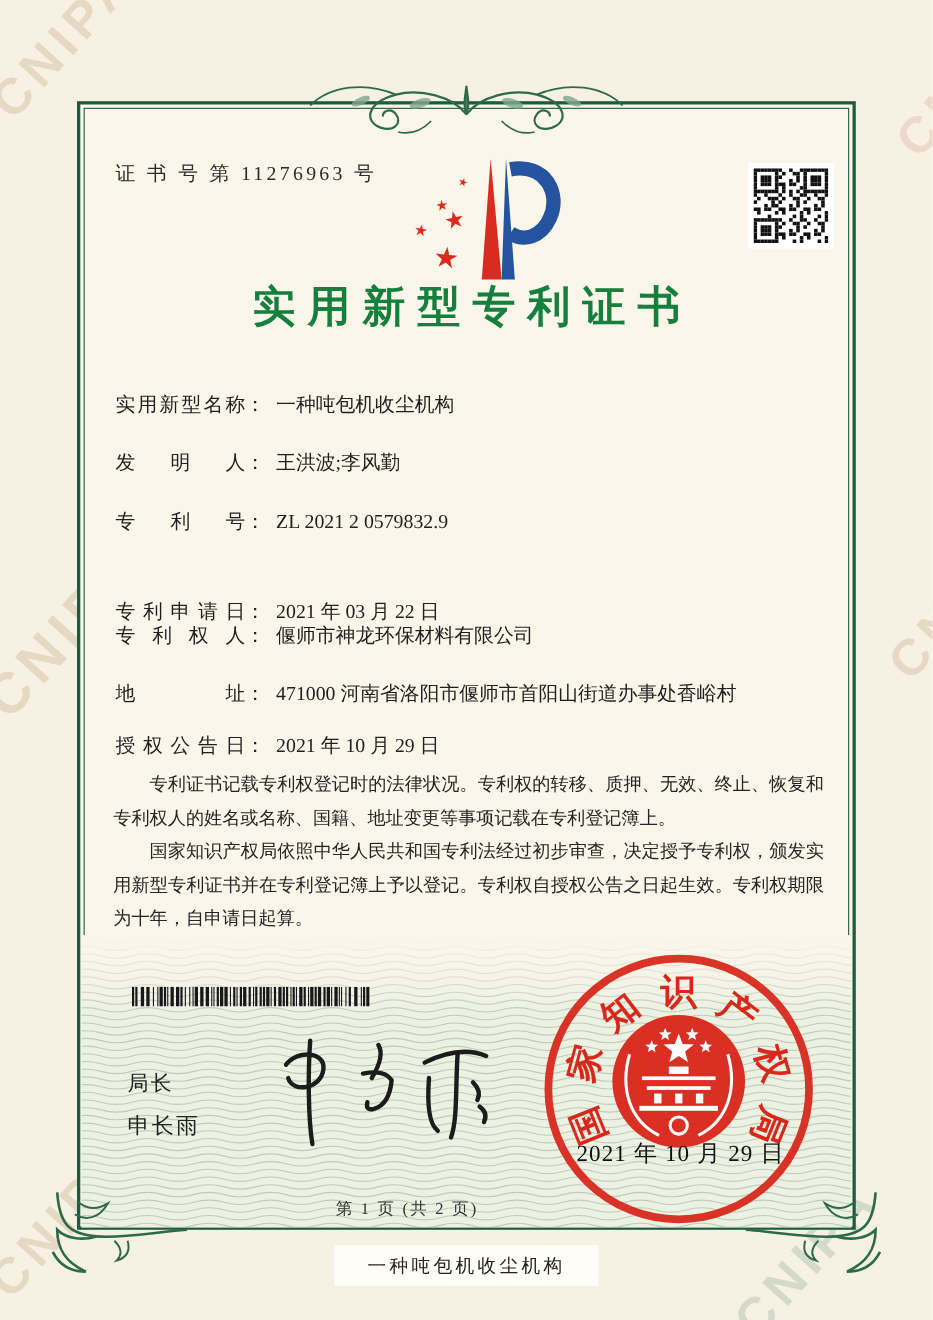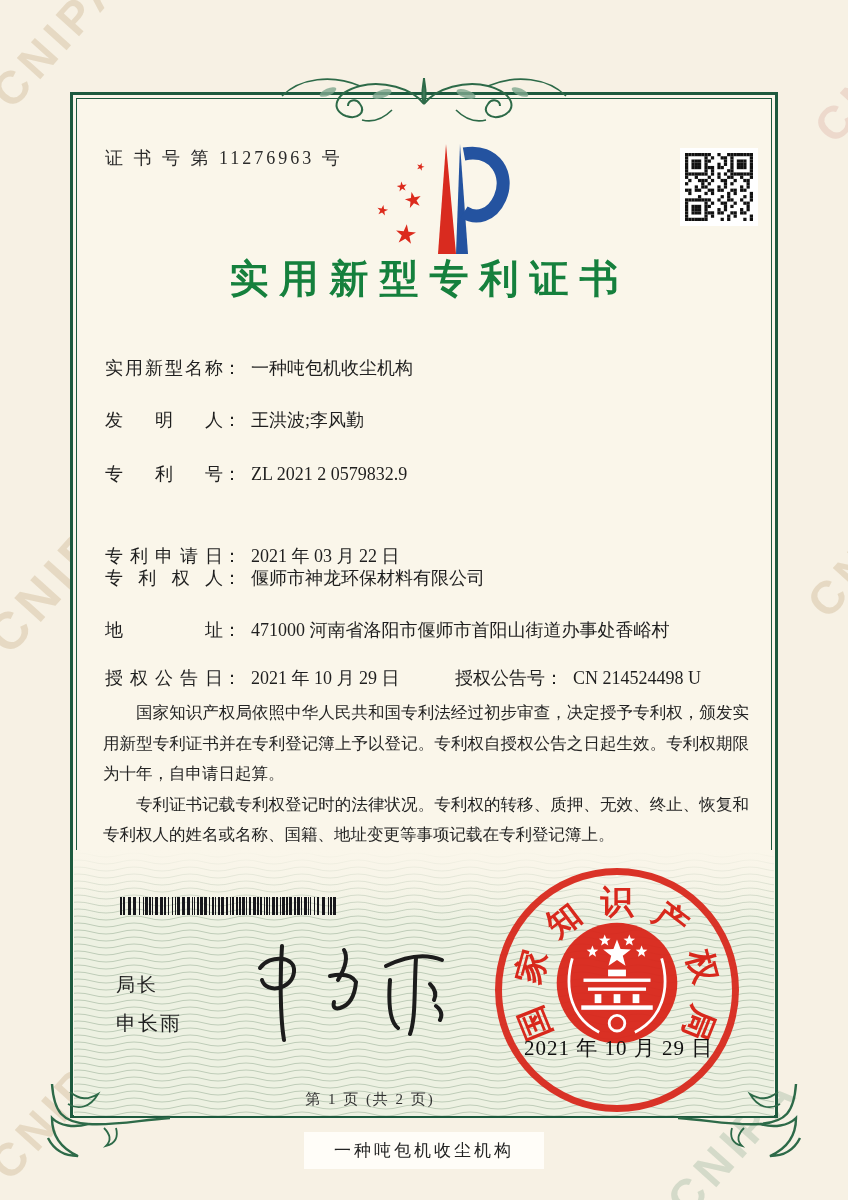--- a/index.html
+++ b/index.html
@@ -416,27 +416,24 @@
   </div>
   <div class="row" style="top:566px;">
     <span class="flabel">专利权人</span><span>：</span><span class="fvalue">偃师市神龙环保材料有限公司</span>
   </div>
   <div class="row" style="top:618px;">
     <span class="flabel">地址</span><span>：</span><span class="fvalue">471000 河南省洛阳市偃师市首阳山街道办事处香峪村</span>
   </div>
   <div class="row" style="top:666px;">
     <span class="flabel">授权公告日</span><span>：</span><span class="fvalue">2021 年 10 月 29 日</span>
   </div>
-  <div class="row" style="top:666px;left:455px;">
-    <span class="frow2-label">授权公告号</span><span>：</span><span class="fvalue">CN 214524498 U</span>
-  </div>
 
   <div id="paras">
+    <p>专利证书记载专利权登记时的法律状况。专利权的转移、质押、无效、终止、恢复和专利权人的姓名或名称、国籍、地址变更等事项记载在专利登记簿上。</p>
     <p>国家知识产权局依照中华人民共和国专利法经过初步审查，决定授予专利权，颁发实用新型专利证书并在专利登记簿上予以登记。专利权自授权公告之日起生效。专利权期限为十年，自申请日起算。</p>
-    <p>专利证书记载专利权登记时的法律状况。专利权的转移、质押、无效、终止、恢复和专利权人的姓名或名称、国籍、地址变更等事项记载在专利登记簿上。</p>
   </div>
 
   <svg id="barcode" xmlns="http://www.w3.org/2000/svg">
       <rect x="0" y="0" width="2" height="18" fill="#17171c"></rect>
       <rect x="3" y="0" width="2" height="18" fill="#17171c"></rect>
       <rect x="8" y="0" width="3" height="18" fill="#17171c"></rect>
       <rect x="13" y="0" width="3" height="18" fill="#17171c"></rect>
       <rect x="19" y="0" width="1" height="18" fill="#17171c"></rect>
       <rect x="23" y="0" width="1" height="18" fill="#17171c"></rect>
       <rect x="25" y="0" width="3" height="18" fill="#17171c"></rect>

